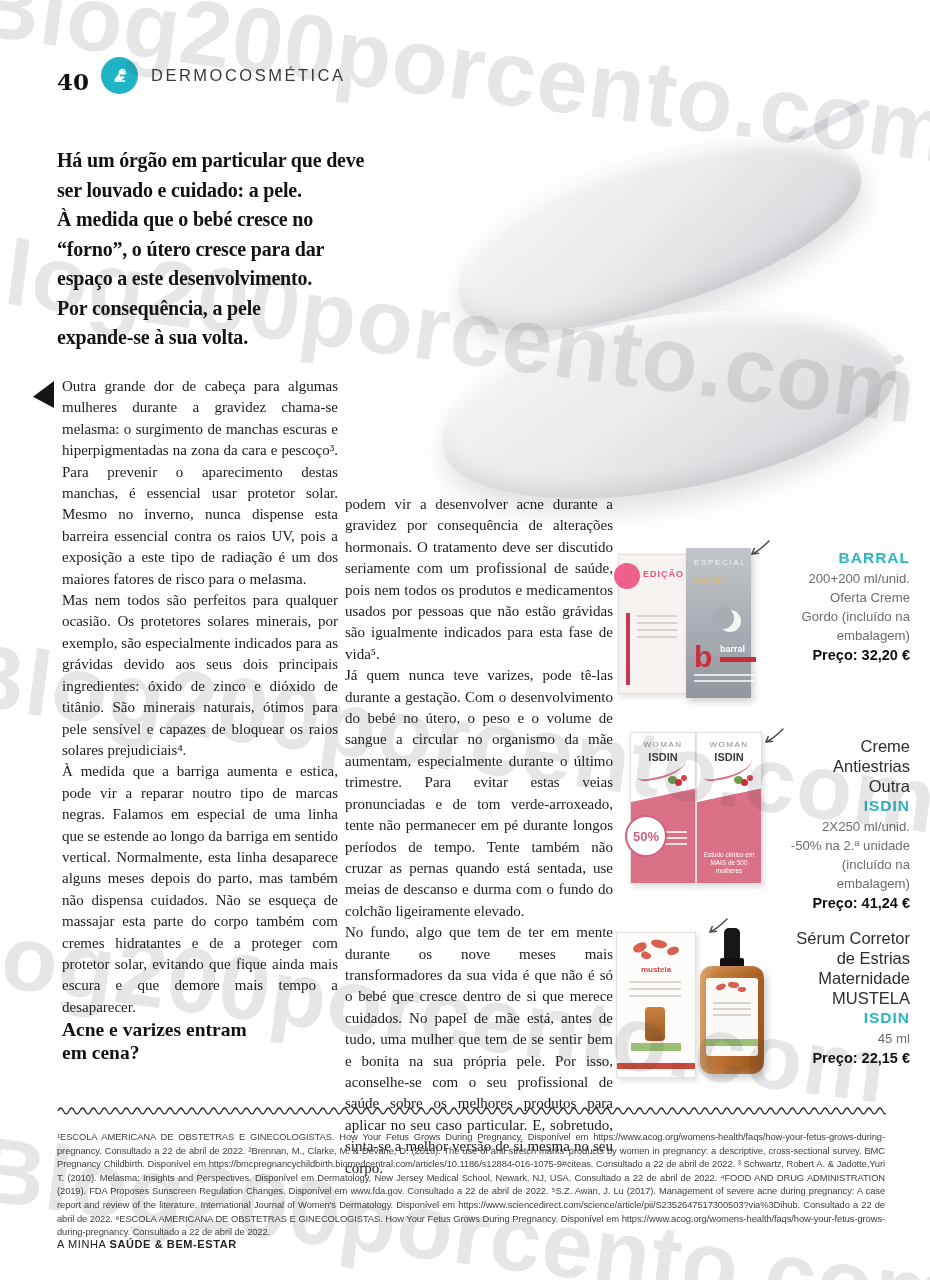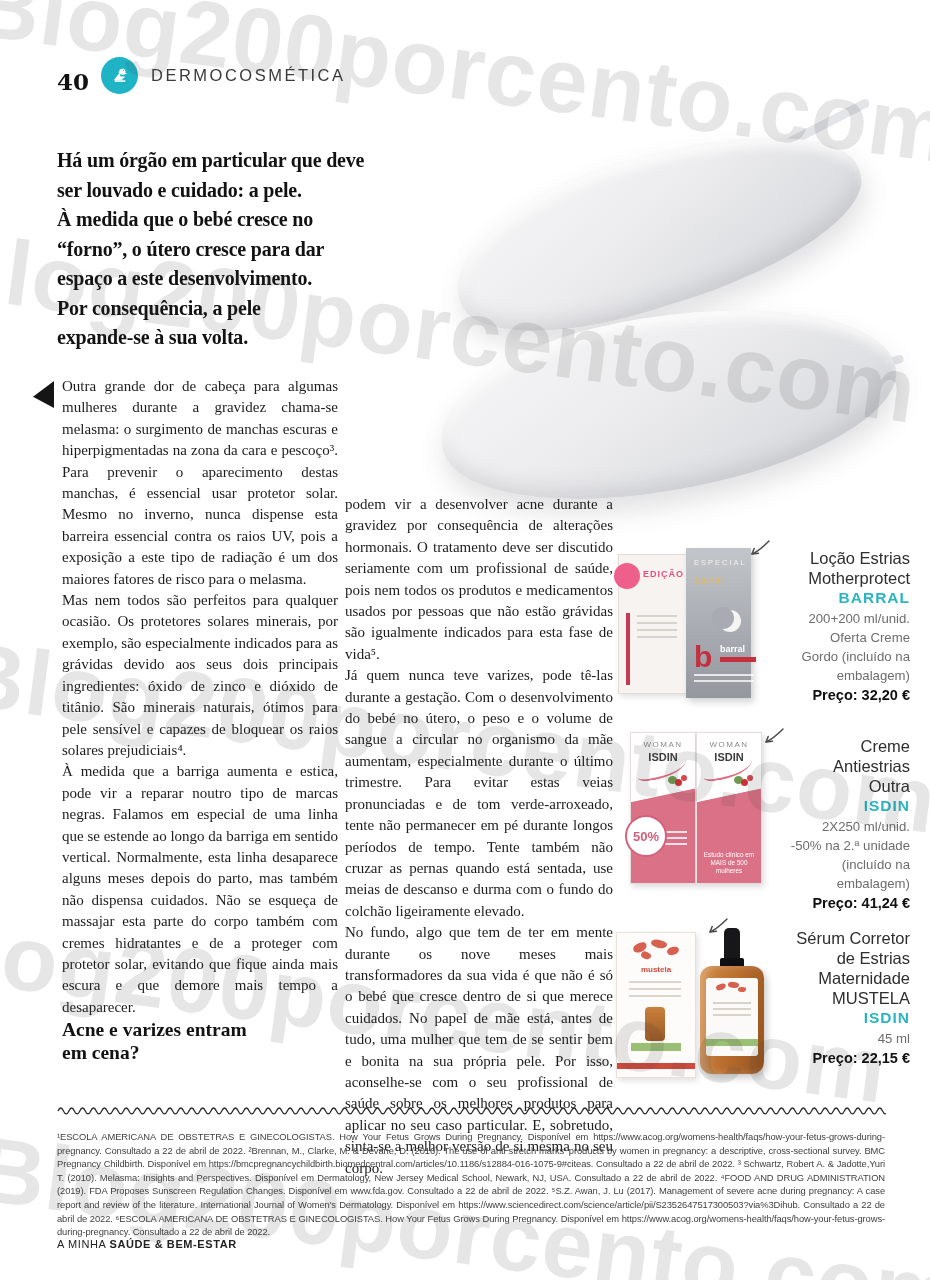--- a/index.html
+++ b/index.html
@@ -232,22 +232,20 @@
           <div></div>
           <div></div>
         </div>
     </div>
   </div>
   <svg class="arrow" style="left:748px;top:538px;" width="24" height="22" viewBox="0 0 24 22">
     <path d="M21 3 C15 9, 11 13, 4 16" fill="none" stroke="#4a4a4a" stroke-width="1.5" stroke-linecap="round"></path>
     <path d="M4 16 l6.5 -0.8 M4 16 l2.2 -5.5" fill="none" stroke="#4a4a4a" stroke-width="1.5" stroke-linecap="round"></path>
   </svg>
   <div class="prod-text" id="prod1-text">
-    <div class="prod-name">Loção Estrias
-Motherprotect</div>
     <div class="prod-brand">BARRAL</div>
     <div class="prod-details">200+200 ml/unid.
 Oferta Creme
 Gordo (incluído na
 embalagem)</div>
     <div class="prod-price">Preço: 32,20 €</div>
   </div>
 
   <div id="prod2-img">
     <div class="isdin-box" id="isdin-l">

